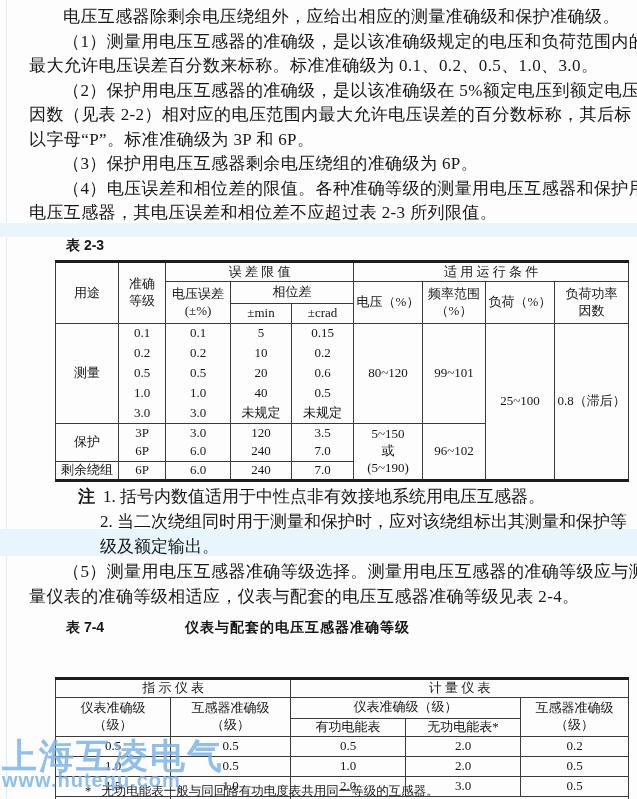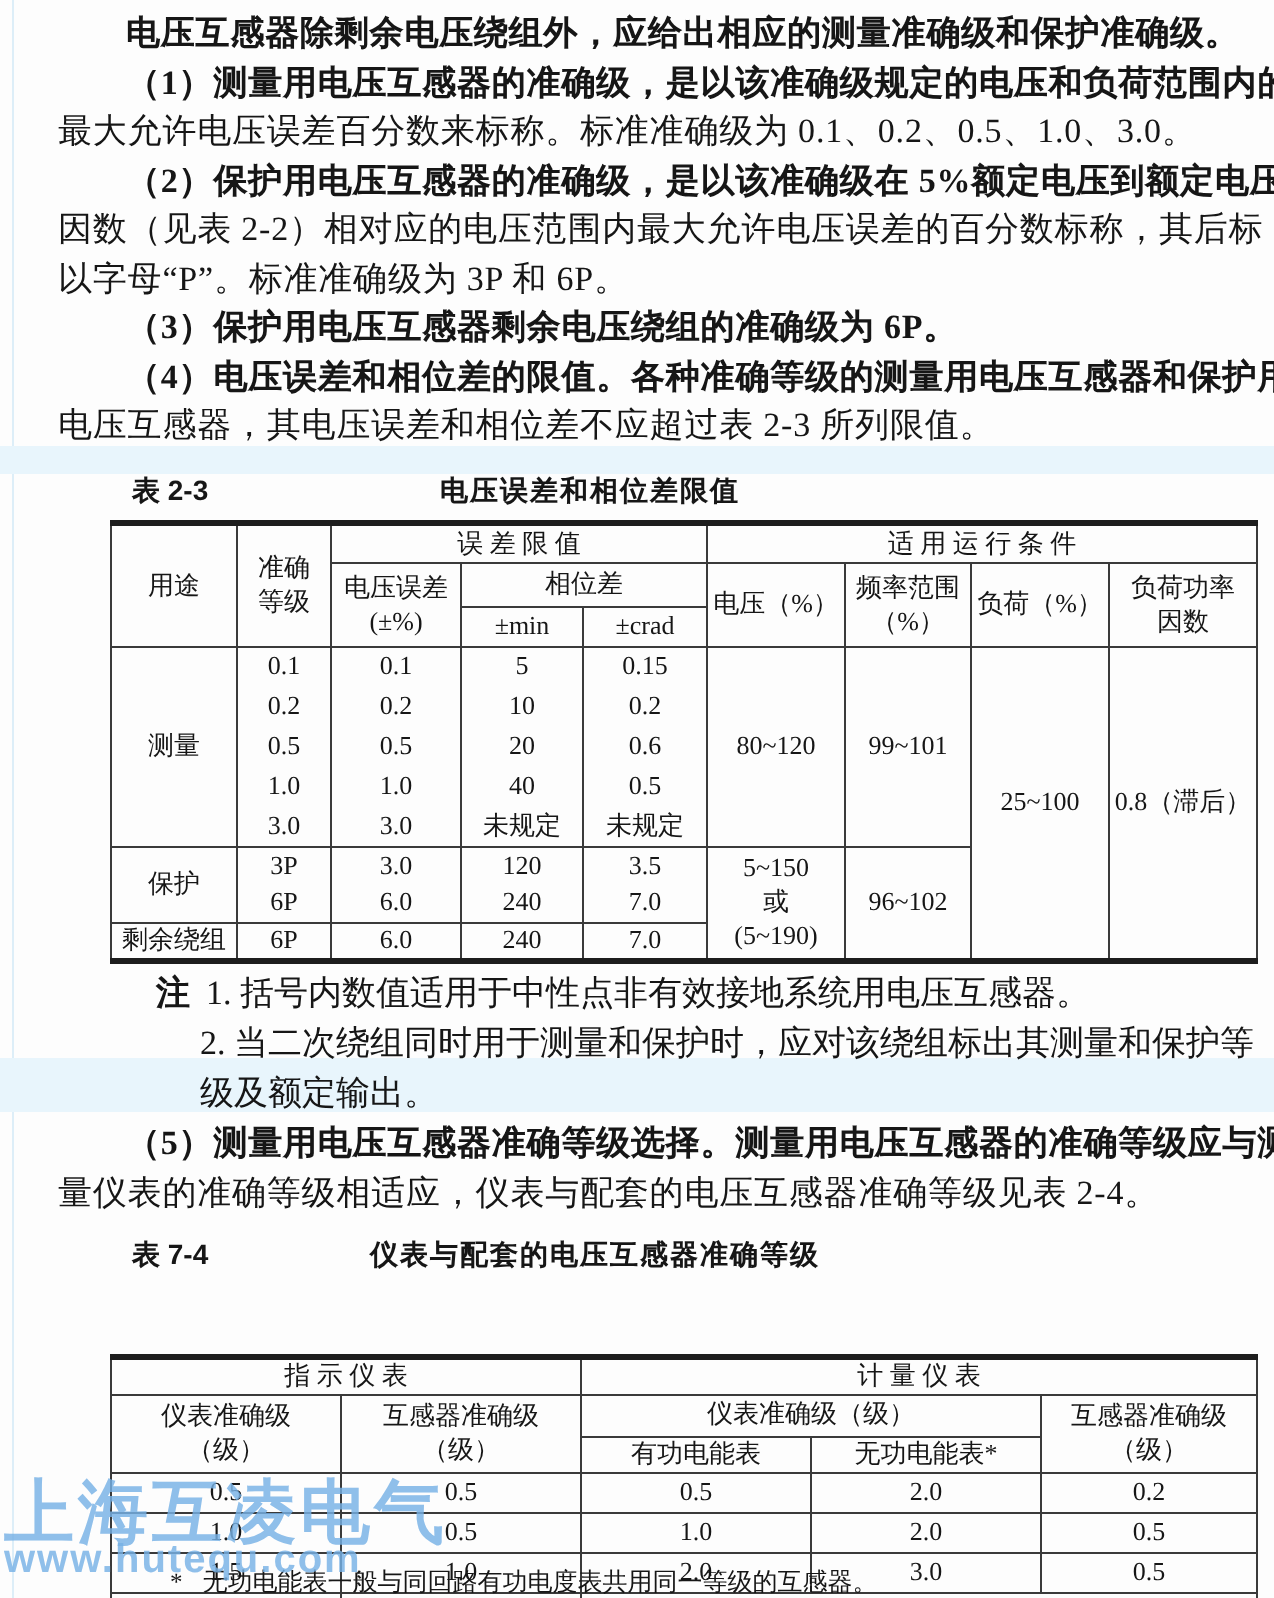--- a/index.html
+++ b/index.html
@@ -11,21 +11,21 @@
   }
   .edge-line { position:absolute; left:6px; top:0; width:1px; height:100%; background:#ddeef8; }
   .band { position:absolute; left:0; width:100%; background:#e8f5fc; }
   .band1 { top:223px; height:14px; }
   .band2 { top:529px; height:27px; }
 
   .para { position:absolute; left:29px; width:580px; font-size:17px; line-height:24.5px; letter-spacing:0.4px; }
   .para-a { top:5px; }
   .para-b { top:560px; }
   .pline { white-space:nowrap; }
-  .indent { padding-left:34px;font-weight:bold; }
+  .indent { padding-left:34px; }
 
   .tbl-caption { position:absolute; font-weight:bold; font-size:14px;
     font-family:"Liberation Sans","DejaVu Sans",sans-serif; }
 
   table.t { position:absolute; left:55px; width:573px; border-collapse:collapse; table-layout:fixed;
     border-top:3px solid #1d1d1d; border-bottom:3px solid #1d1d1d;
     border-left:1px solid #3a3a3a; border-right:1px solid #3a3a3a; }
   table.t td, table.t th {
     border:1px solid #3a3a3a; text-align:center; vertical-align:middle;
     font-size:13px; font-weight:normal; line-height:1.3; white-space:pre-line; padding:0 1px;
@@ -62,21 +62,20 @@
     <div class="pline">最大允许电压误差百分数来标称。标准准确级为 0.1、0.2、0.5、1.0、3.0。</div>
     <div class="pline indent">（2）保护用电压互感器的准确级，是以该准确级在 5%额定电压到额定电压</div>
     <div class="pline">因数（见表 2-2）相对应的电压范围内最大允许电压误差的百分数标称，其后标</div>
     <div class="pline">以字母“P”。标准准确级为 3P 和 6P。</div>
     <div class="pline indent">（3）保护用电压互感器剩余电压绕组的准确级为 6P。</div>
     <div class="pline indent">（4）电压误差和相位差的限值。各种准确等级的测量用电压互感器和保护用</div>
     <div class="pline">电压互感器，其电压误差和相位差不应超过表 2-3 所列限值。</div>
   </div>
 
   <div class="tbl-caption" style="left:66px; top:237px;text-align:center;">表 2-3</div>
-  <div class="tbl-caption" style="left:220px; top:237px; letter-spacing:1px;">电压误差和相位差限值</div>
 
   <table class="t t23">
     <colgroup>
       <col style="width:63px">
         <col style="width:47px">
         <col style="width:65px">
       <col style="width:61px">
         <col style="width:62px">
         <col style="width:69px">
       <col style="width:63px">

